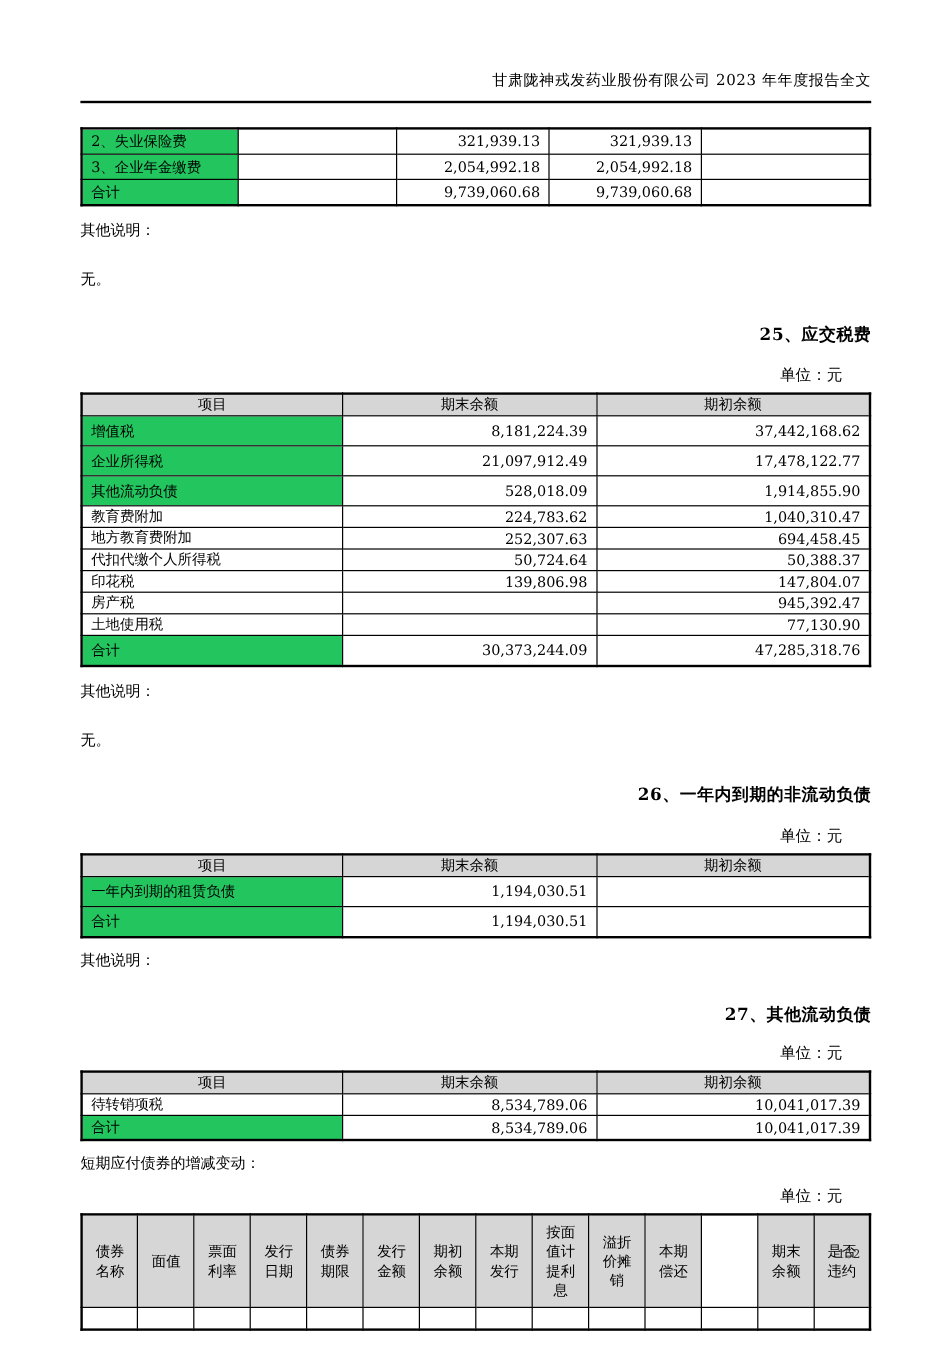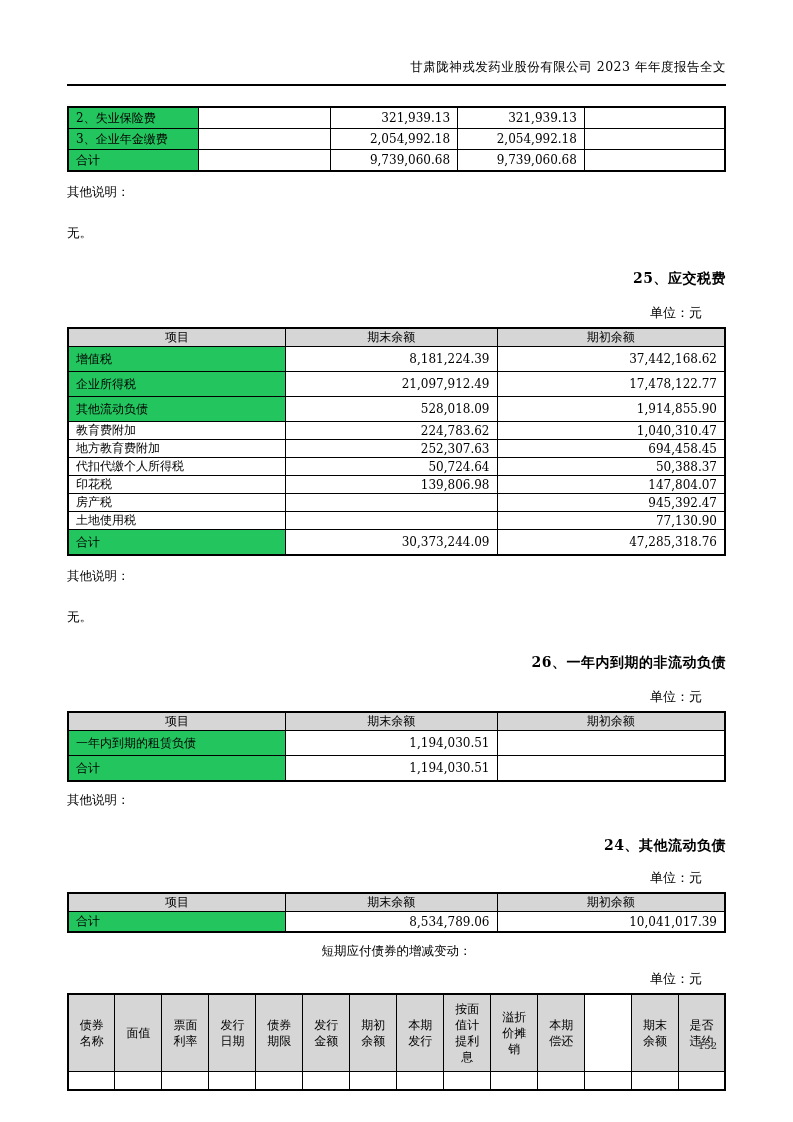--- a/index.html
+++ b/index.html
@@ -229,44 +229,49 @@
         <tr class="tall">
           <td class="g lbl">合计</td>
           <td class="num">1,194,030.51</td>
           <td class="num"></td>
         </tr>
       </tbody>
     </table>
 
     <div class="note" style="margin-top:10px;">其他说明：</div>
 
-    <div class="sec-heading">24、其他流动负债</div>
+    <div class="sec-heading">27、其他流动负债</div>
     <div class="unit" style="margin-top:14px;">单位：元</div>
 
     <table class="tbl">
       <colgroup>
           <col style="width:33.1%">
           <col style="width:32.2%">
           <col style="width:34.7%">
         </colgroup>
       <tbody>
         <tr class="hdr">
           <td>项目</td>
           <td>期末余额</td>
           <td>期初余额</td>
         </tr>
+        <tr class="compact">
+          <td class="lbl">待转销项税</td>
+          <td class="num">8,534,789.06</td>
+          <td class="num">10,041,017.39</td>
+        </tr>
         <tr class="mid">
           <td class="g lbl">合计</td>
           <td class="num">8,534,789.06</td>
           <td class="num">10,041,017.39</td>
         </tr>
       </tbody>
     </table>
 
-    <div class="note" style="margin-top:10px;text-align:center;">短期应付债券的增减变动：</div>
+    <div class="note" style="margin-top:10px;">短期应付债券的增减变动：</div>
     <div class="unit tight">单位：元</div>
 
     <table class="tbl bond">
       <colgroup>
         <col style="width:7.15%">
           <col style="width:7.15%">
           <col style="width:7.15%">
           <col style="width:7.15%">
         <col style="width:7.15%">
           <col style="width:7.15%">

